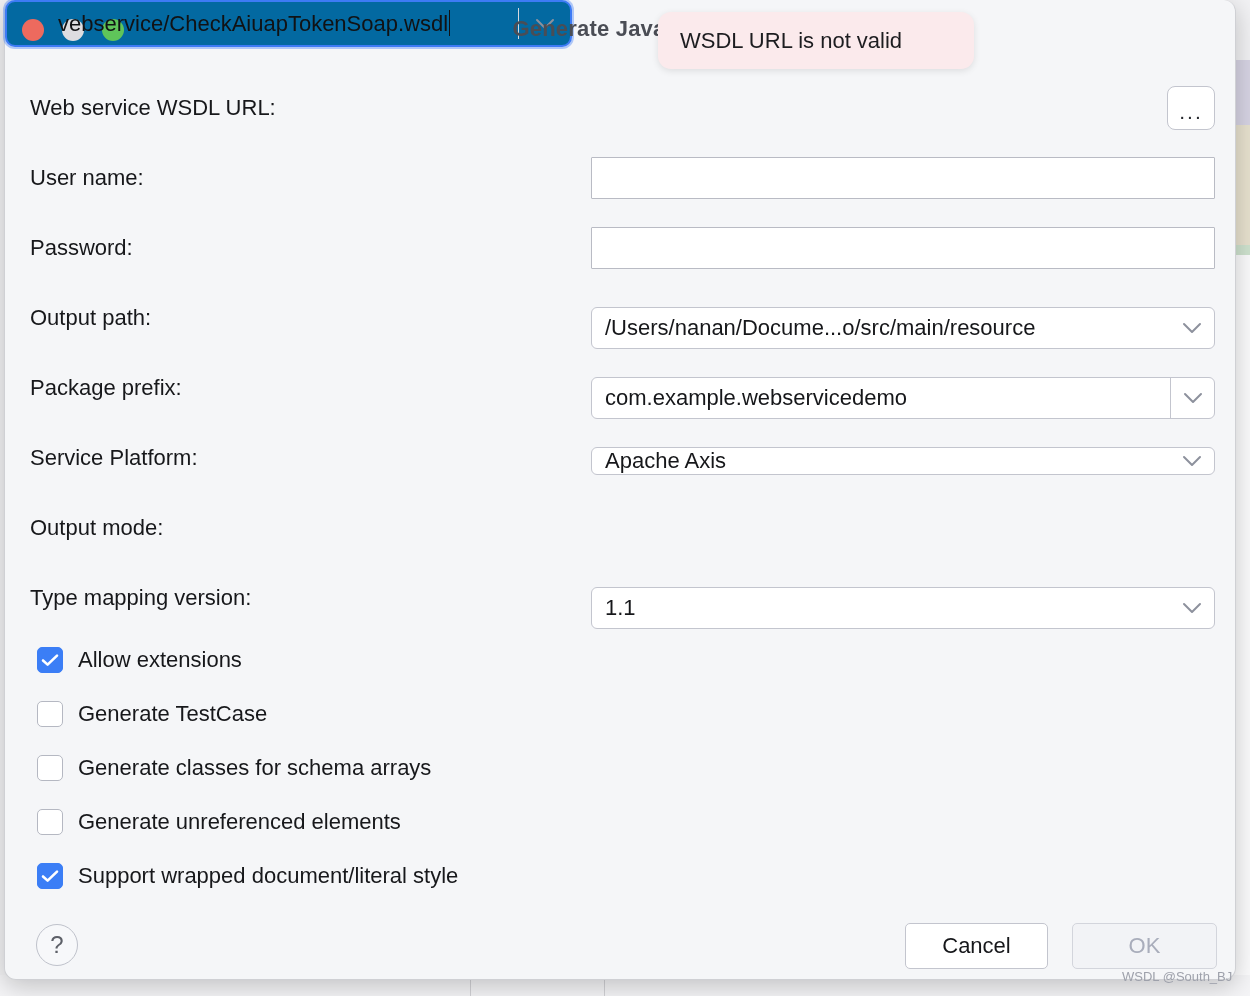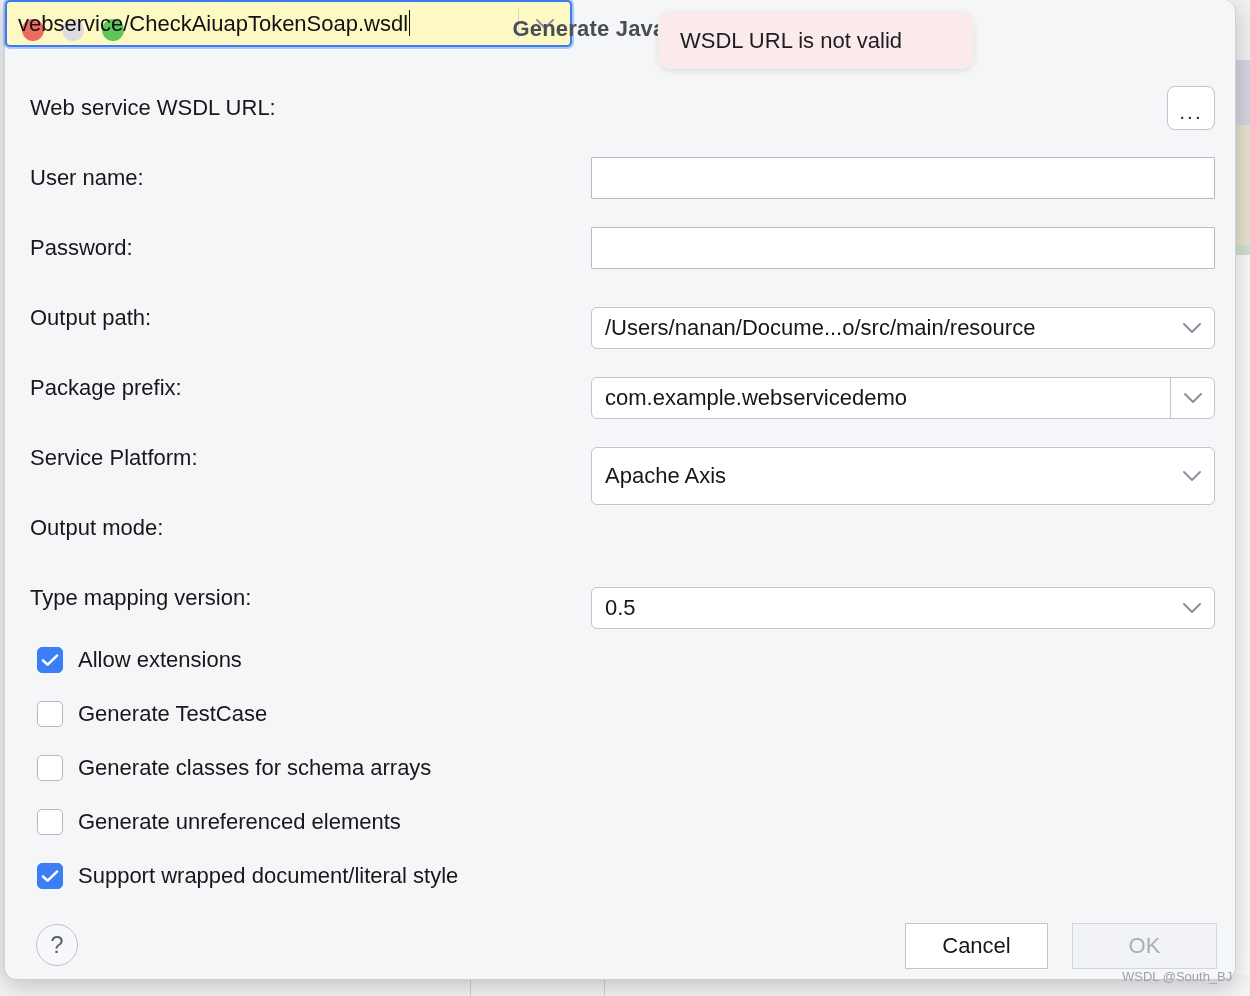--- a/index.html
+++ b/index.html
@@ -129,25 +129,26 @@
   .combo.split .chev {
     border-left: 1px solid #c3c5ce;
     align-self: stretch;
     border-radius: 0 6px 6px 0;
   }
 
   
   #wsdl-combo {
     left: 585px; top: 84px; width: 567px; height: 47px;
     border: 2px solid #3d7bf5;
-    border-radius: 5px;
+    border-radius: 10px;
     box-shadow: 0 0 0 2px rgba(61,123,245,0.38);
-    background: #fef9c3;
+    background: #0369a1;
     display: flex; align-items: center;
     z-index: 30;
+    padding-left: 40px;
   }
   #wsdl-combo .val {
     flex: 1 1 auto; padding-left: 11px;
     font-size: 22px; color: #111214;
     white-space: nowrap; overflow: hidden;
     position: relative;
   }
   #wsdl-caret {
     display: inline-block;
     width: 1px; height: 26px;
@@ -199,21 +200,21 @@
     position: absolute; left: 31px; top: 924px;
     width: 42px; height: 42px;
     border-radius: 50%;
     border: 1px solid #bfc2cb;
     background: #f7f8fa;
     display: flex; align-items: center; justify-content: center;
     font-size: 24px; color: #5d6068;
   }
   .btn {
     position: absolute; top: 923px; height: 46px;
-    border-radius: 0;
+    border-radius: 5px;
     display: flex; align-items: center; justify-content: center;
     font-size: 22px;
   }
   #cancel-btn {
     left: 900px; width: 143px;
     background: #ffffff;
     border: 1px solid #c3c5ce;
     color: #16171a;
   }
   #ok-btn {
@@ -291,34 +292,34 @@
   <div class="combo split" style="left:586px; top:367px; width:624px; height:42px;">
     <div class="val">com.example.webservicedemo</div>
     <div class="chev">
       <svg width="20" height="12" viewBox="0 0 20 12">
           <path d="M2 2 L10 10 L18 2" stroke="#8d919d" stroke-width="2" fill="none" stroke-linecap="round" stroke-linejoin="round"></path>
         </svg>
     </div>
   </div>
 
   <div class="lbl" style="top:445px">Service Platform:</div>
-  <div class="combo" style="left:586px; top:437px; width:624px; height:58px;">
+  <div class="combo" style="left:586px; top:437px; width:624px; height:28px;">
     <div class="val">Apache Axis</div>
     <div class="chev">
       <svg width="20" height="12" viewBox="0 0 20 12">
           <path d="M2 2 L10 10 L18 2" stroke="#8d919d" stroke-width="2" fill="none" stroke-linecap="round" stroke-linejoin="round"></path>
         </svg>
     </div>
   </div>
 
   <div class="lbl" style="top:515px">Output mode:</div>
 
   <div class="lbl" style="top:585px">Type mapping version:</div>
   <div class="combo" style="left:586px; top:577px; width:624px; height:42px;">
-    <div class="val">0.5</div>
+    <div class="val">1.1</div>
     <div class="chev">
       <svg width="20" height="12" viewBox="0 0 20 12">
           <path d="M2 2 L10 10 L18 2" stroke="#8d919d" stroke-width="2" fill="none" stroke-linecap="round" stroke-linejoin="round"></path>
         </svg>
     </div>
   </div>
 
   <div class="cbrow" style="top:701px">
     <span class="cbox off"></span>
     <span class="cblabel">Generate TestCase</span>

